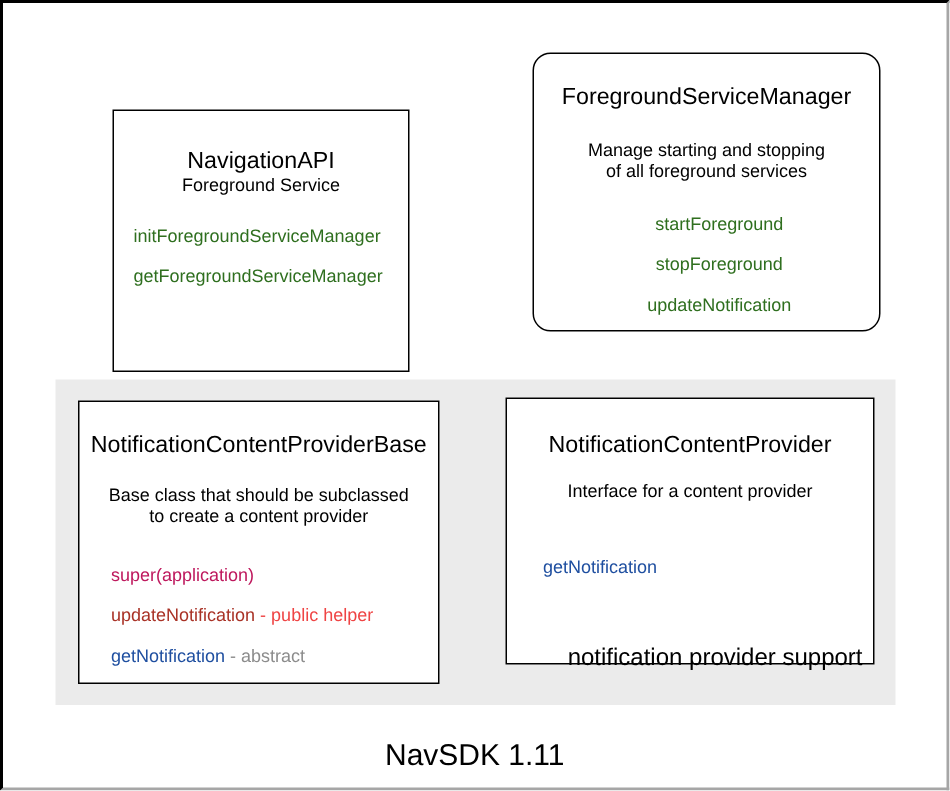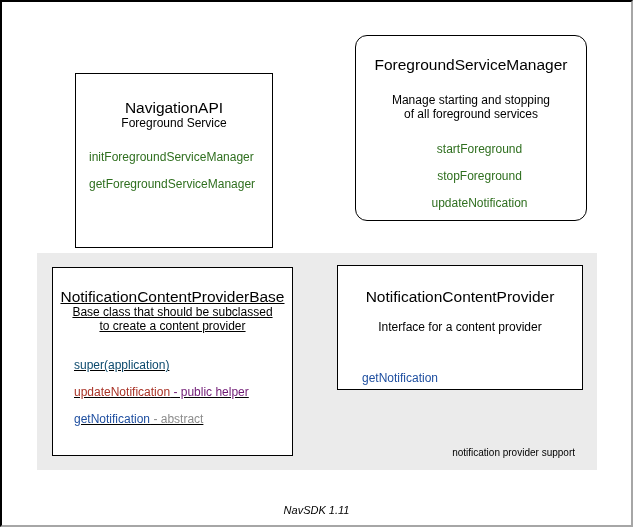--- a/index.html
+++ b/index.html
@@ -48,41 +48,40 @@
   #box-fsm  { left:353px; top:33px;  width:232px; height:186px; padding-top:20px;border-radius:12px; }
   #box-fsm  .box-desc     { margin-top:20px; }
   #box-fsm  .method-list  { margin:21px 0 0 17px;text-align:center; }
 
   .group-region {
     position:absolute;
     left:35px; top:251px;
     width:560px; height:217px;
   }
 
-  #box-ncpb { left:15px;  top:14px;  width:241px; height:189px; padding-top:20px;text-decoration:underline; }
-  #box-ncpb .box-desc     { }
+  #box-ncpb { left:15px;  top:14px;  width:241px; height:189px; padding-top:20px; }
+  #box-ncpb .box-desc     { margin-top:18px; }
   #box-ncpb .method-list  { margin:25px 0 0 21px; }
 
-  #box-ncp  { left:300px; top:12px;  width:246px; height:125px; padding-top:22px; }
+  #box-ncp  { left:300px; top:12px;  width:246px; height:178px; padding-top:22px; }
   #box-ncp  .box-desc     { margin-top:15px; }
   #box-ncp  .method-list  { margin:36px 0 0 24px; }
 
   .group-label {
     position:absolute;
-    right:22px; bottom:12px;
-    font-size:10px;
+    right:22px; bottom:22px;
+    font-size:16px;
     white-space:nowrap;
   }
 
   .footer {
     position:absolute;
     left:0; right:0; bottom:9px;
     text-align:center;
-    font-size:11px;
-    font-style:italic;
+    font-size:20px;
   }
 </style>
 </head>
 <body>
 
 <div class="frame">
 
   <div class="class-box" id="box-nav">
     <div class="box-title">NavigationAPI</div>
     <div class="box-desc">
@@ -109,22 +108,22 @@
 
   <div class="group-region" style="background: rgb(235, 235, 235);">
 
     <div class="class-box" id="box-ncpb">
       <div class="box-title">NotificationContentProviderBase</div>
       <div class="box-desc">
         <div>Base class that should be subclassed</div>
         <div>to create a content provider</div>
       </div>
       <div class="method-list">
-        <div class="method"><span style="color: #0c4a6e;">super(application)</span></div>
-        <div class="method"><span style="color: rgb(169, 50, 38);">updateNotification</span><span style="color: #701a75;"> - public helper</span></div>
+        <div class="method"><span style="color: #be185d;">super(application)</span></div>
+        <div class="method"><span style="color: rgb(169, 50, 38);">updateNotification</span><span style="color: #ef4444;"> - public helper</span></div>
         <div class="method"><span style="color: rgb(31, 79, 160);">getNotification</span><span style="color: rgb(140, 140, 140);"> - abstract</span></div>
       </div>
     </div>
 
     <div class="class-box" id="box-ncp">
       <div class="box-title">NotificationContentProvider</div>
       <div class="box-desc">
         <div>Interface for a content provider</div>
       </div>
       <div class="method-list">

